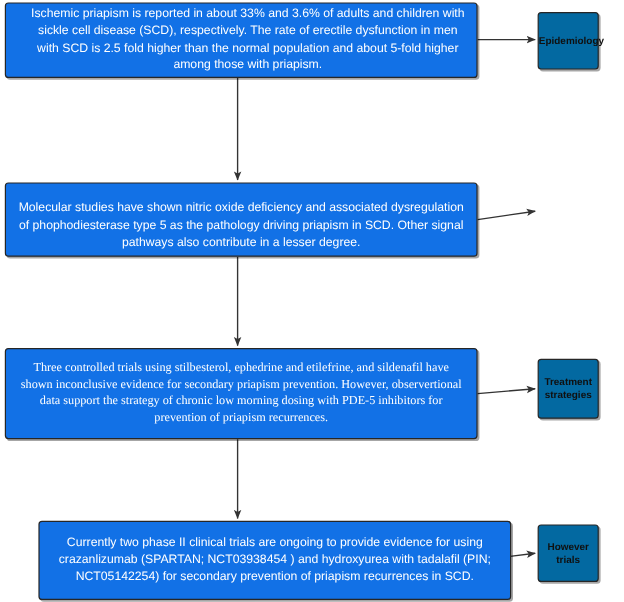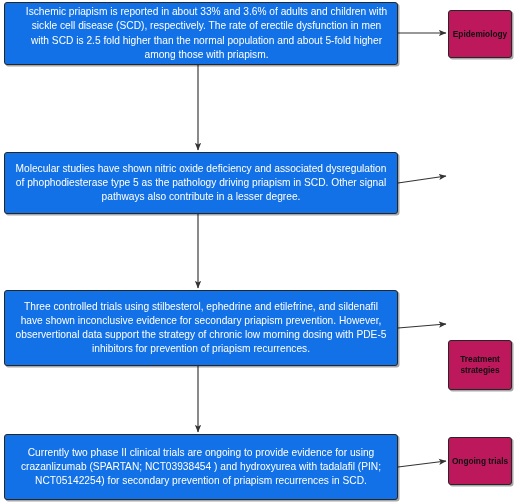--- a/index.html
+++ b/index.html
@@ -38,44 +38,44 @@
     background: #1271e6;
     color: #ffffff;
     font-size: 10.2px;
     line-height: 14.2px;
     padding: 3px 9px;
     left: 4px;
     width: 394px;
   }
 
   .node.tag {
-    background: #be185d;
+    background: #0369a1;
     color: #101010;
     font-weight: bold;
     font-size: 8.3px;
     line-height: 11px;
     left: 448px;
-    width: 64px;
+    width: 51px;
   }
 
   .node.step .node-text,
   .node.tag .node-text {
     display: block;
     width: 100%;
   }
 
   
   #step-0 { top: 2px;   height: 63px; padding-left: 20px; }
-  #step-1 { top: 152px; height: 62px; }
-  #step-2 { top: 290px; height: 76px; }
-  #step-3 { top: 434px; height: 66px; }
+  #step-1 { top: 152px; height: 62px; align-items: flex-end; }
+  #step-2 { top: 290px; height: 76px; font-family: Liberation Serif, serif; }
+  #step-3 { top: 434px; height: 66px; margin-left: 28px; }
 
   #tag-0 { top: 10px;  height: 48px; }
   #tag-1 { top: 152px; height: 48px; }
-  #tag-2 { top: 299px; height: 50px; margin-top: 41px; }
+  #tag-2 { top: 299px; height: 50px; }
   #tag-3 { top: 437px; height: 48px; }
 
   .edge-svg {
     position: absolute;
     left: 0; top: 0;
     width: 520px;
     height: 502px;
     pointer-events: none;
   }
   .edge-line {
@@ -119,16 +119,16 @@
     <span class="node-text">Currently two phase II clinical trials are ongoing to provide evidence for using crazanlizumab (SPARTAN; NCT03938454 ) and hydroxyurea with tadalafil (PIN; NCT05142254) for secondary prevention of priapism recurrences in SCD.</span>
   </div>
 
   <div class="node tag" id="tag-0">
     <span class="node-text">Epidemiology</span>
   </div>
   <div class="node tag" id="tag-2">
     <span class="node-text">Treatment strategies</span>
   </div>
   <div class="node tag" id="tag-3">
-    <span class="node-text">Ongoing trials</span>
+    <span class="node-text">However trials</span>
   </div>
 
 </div>
 
 </body></html>

